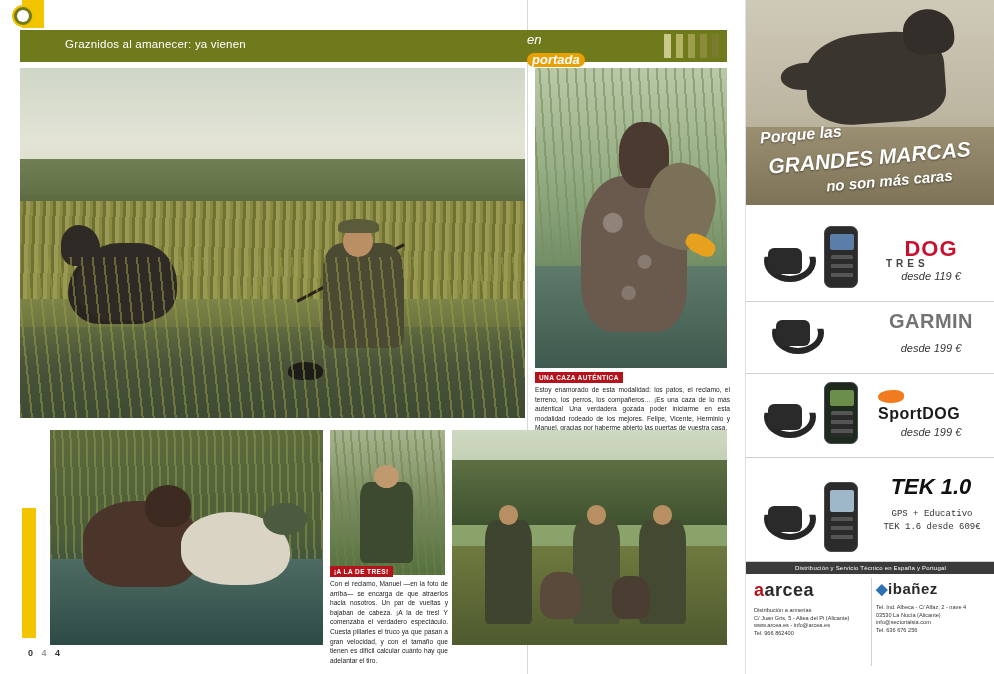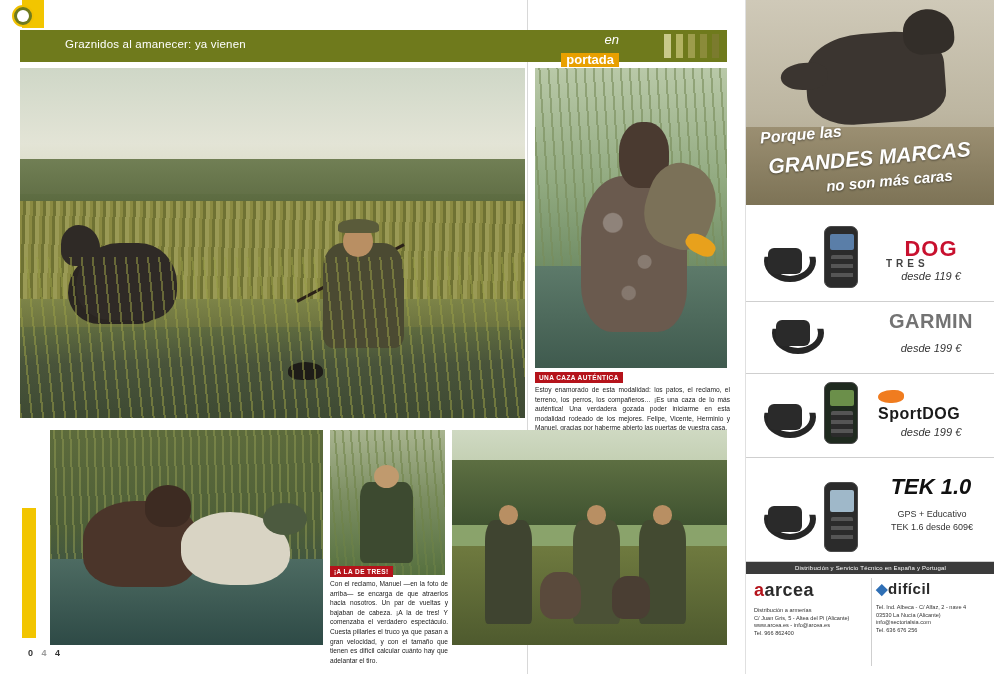--- a/index.html
+++ b/index.html
@@ -50,31 +50,31 @@
     background: #6f7a1c;
   }
   .header-dot-inner {
     position: absolute; left: 17px; top: 10px;
     width: 12px; height: 12px; border-radius: 50%;
     background: #ffffff;
   }
   .en-portada {
     position: absolute; right: 108px; top: 2px;
     width: 92px; height: 28px;
-    text-align: right;
+    text-align: left;
   }
   .en-portada .en {
     color: #ffffff; font-size: 13px; font-style: italic;
     display: block; line-height: 13px; margin-top: 1px;
   }
   .en-portada .portada {
     display: inline-block;
     background: #e8a000; color: #ffffff;
-    font-size: 13px; font-weight: bold;
-    padding: 0 5px; line-height: 14px; margin-top: 7px;
+    font-size: 13px; font-style: italic; font-weight: bold;
+    padding: 0 5px; line-height: 14px; margin-top: 7px; border-radius: 7px;
   }
   .bar-ticks {
     position: absolute; right: 8px; top: 4px;
     width: 96px; height: 24px;
     display: flex; gap: 5px; justify-content: flex-end;
   }
   .bar-ticks i { display: block; width: 7px; height: 24px; background: #b9b96a; }
   .bar-ticks i:nth-child(1){ background:#c9c98a; }
   .bar-ticks i:nth-child(2){ background:#b3b362; }
   .bar-ticks i:nth-child(3){ background:#9d9d4c; }
@@ -587,21 +587,21 @@
         <div class="strap"></div>
           <div class="box"></div>
       </div>
       <div class="remote" style="top:24px;height:70px;">
         <div class="screen" style="background:#9fb8c9;height:22px;"></div>
           <div class="btns" style="top:34px;"></div>
       </div>
       <div class="brand" style="top:12px;">
         <span class="brand-tek">TEK 1.0</span>
       </div>
-      <div class="tek-sub" style="top:50px;">
+      <div class="tek-sub" style="top:50px;font-family:Liberation Mono, monospace;">
         <div>GPS + Educativo</div>
         <div>TEK 1.6 desde 609€</div>
       </div>
     </div>
 
     <div id="ad-footer">
       <div class="dist-bar">Distribución y Servicio Técnico en España y Portugal</div>
       <div class="sep-v"></div>
 
       <div class="col-left">
@@ -611,21 +611,21 @@
         <div class="addr">
           <div>Distribución a armerías</div>
           <div>C/ Juan Gris, 5 - Altea del Pi (Alicante)</div>
           <div>www.arcea.es - info@arcea.es</div>
           <div>Tel. 966 862400</div>
         </div>
       </div>
 
       <div class="col-right">
         <div class="logo-ibanez">
-          <span class="dot">◆</span><span>difícil</span>
+          <span class="dot">◆</span><span>ibañez</span>
         </div>
         <div class="addr">
           <div>Tel. Ind. Albeca - C/ Alfaz, 2 - nave 4</div>
           <div>03530 La Nucía (Alicante)</div>
           <div>info@sectorialsia.com</div>
           <div>Tel. 636 676 256</div>
         </div>
       </div>
     </div>
   </div>

